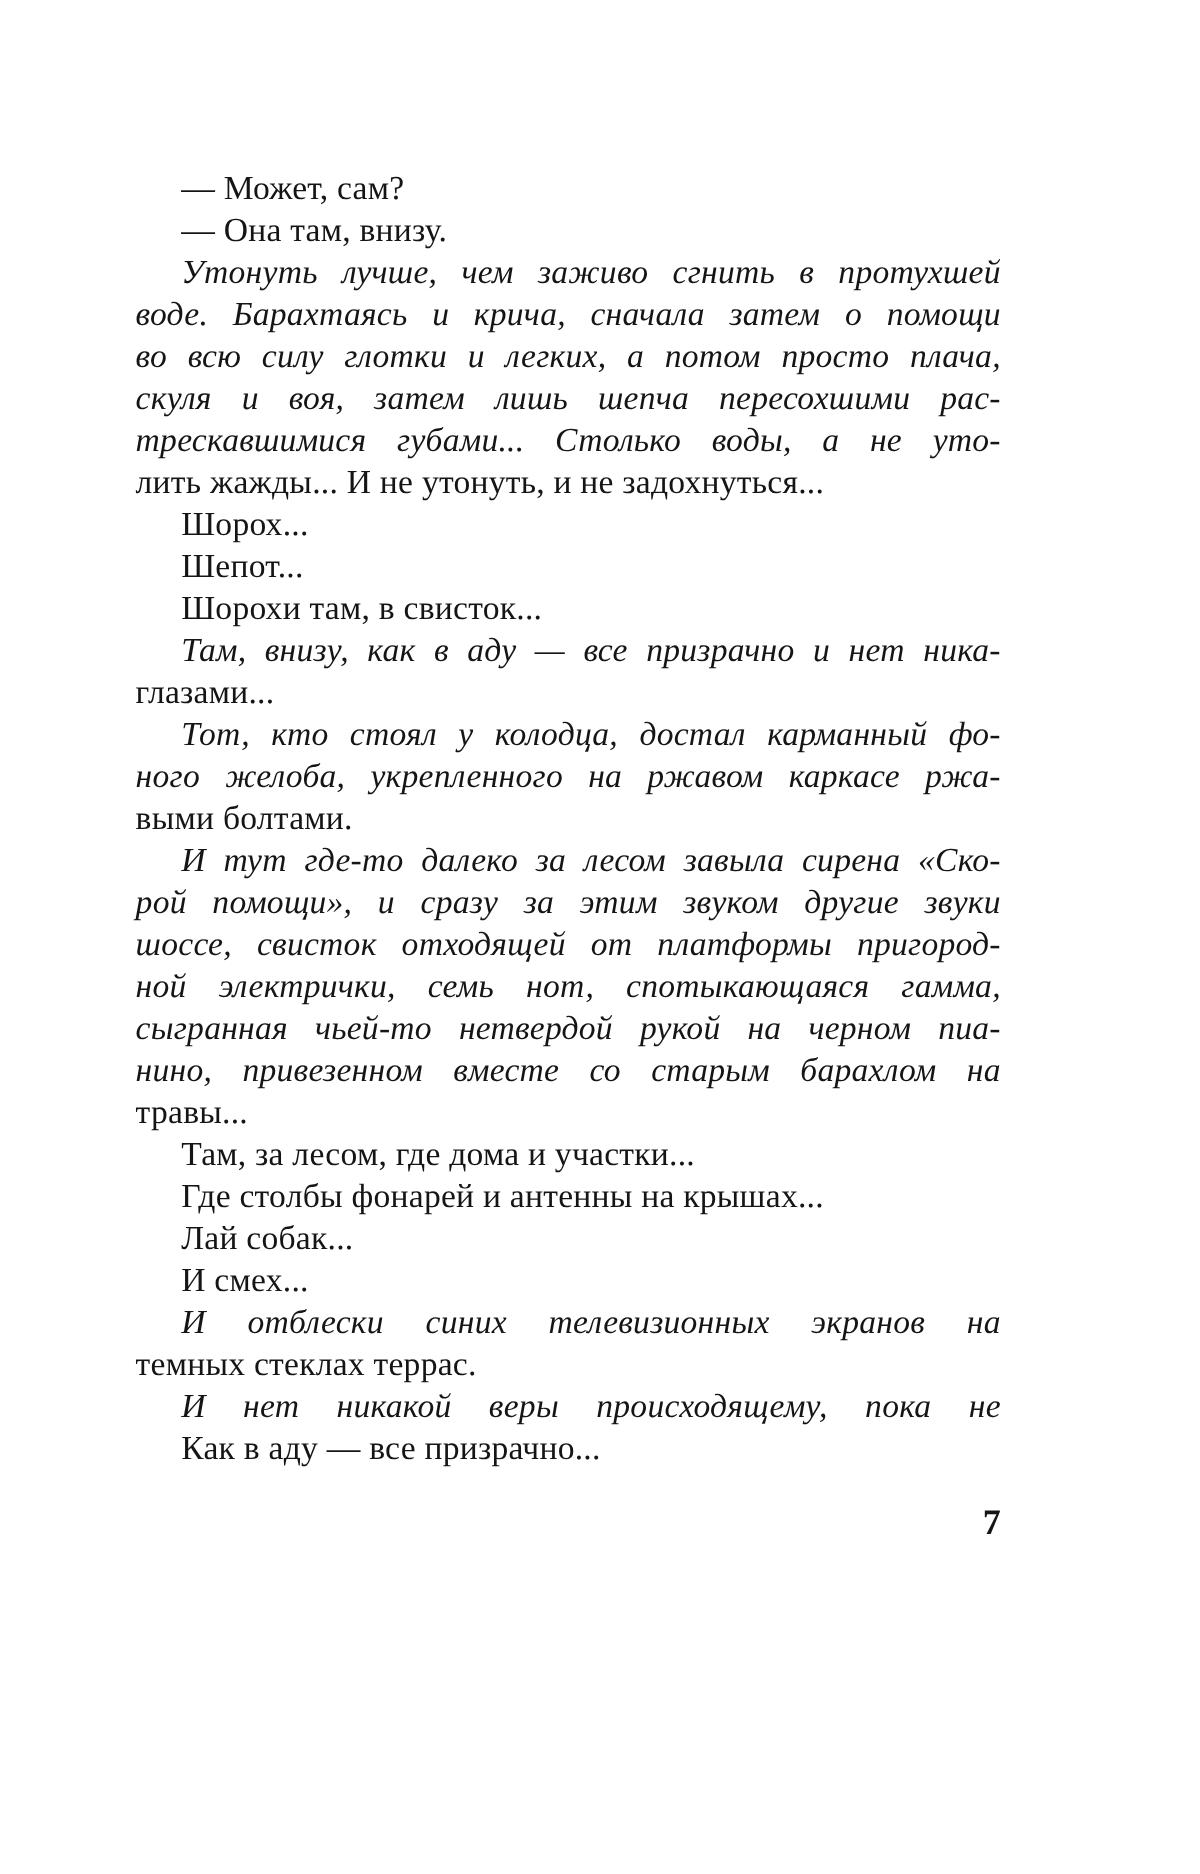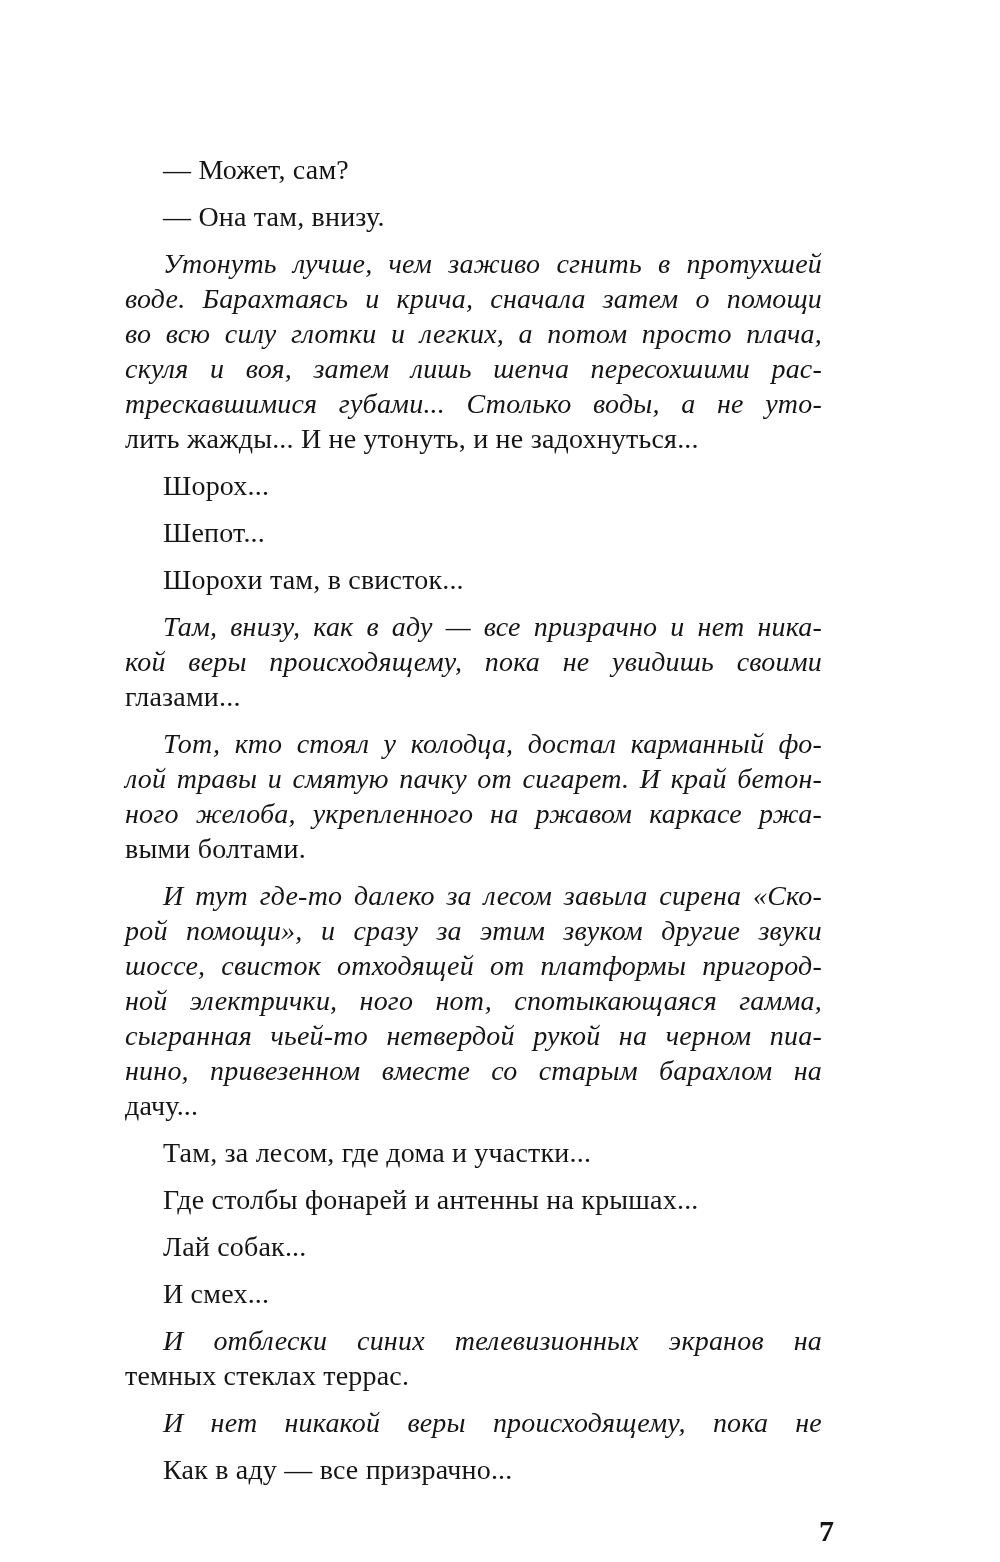--- a/index.html
+++ b/index.html
@@ -18,21 +18,21 @@
     position: absolute;
     left: 113px;
     top: 140px;
     width: 721px;
     color: #151515;
   }
   .text-block {
     width: 100%;
   }
   .paragraph {
-    margin: 12px;
+    margin: 0;
     padding: 0;
   }
   .line {
     font-size: 28px;
     line-height: 35px;
     white-space: nowrap;
     letter-spacing: 0.2px;
   }
   .line.first {
     text-indent: 38px;
@@ -74,37 +74,35 @@
         <div class="line first">Шорох...</div>
       </div>
       <div class="paragraph">
         <div class="line first">Шепот...</div>
       </div>
       <div class="paragraph">
         <div class="line first">Шорохи там, в свисток...</div>
       </div>
       <div class="paragraph">
         <div class="line first just">Там, внизу, как в аду — все призрачно и нет ника-</div>
-        <div class="line just">кой веры происходящему, пока не увидишь своими</div>
         <div class="line">глазами...</div>
       </div>
       <div class="paragraph">
         <div class="line first just">Тот, кто стоял у колодца, достал карманный фо-</div>
-        <div class="line just">лой травы и смятую пачку от сигарет. И край бетон-</div>
         <div class="line just">ного желоба, укрепленного на ржавом каркасе ржа-</div>
         <div class="line">выми болтами.</div>
       </div>
       <div class="paragraph">
         <div class="line first just">И тут где-то далеко за лесом завыла сирена «Ско-</div>
         <div class="line just">рой помощи», и сразу за этим звуком другие звуки</div>
         <div class="line just">шоссе, свисток отходящей от платформы пригород-</div>
-        <div class="line just">ной электрички, ного нот, спотыкающаяся гамма,</div>
+        <div class="line just">ной электрички, семь нот, спотыкающаяся гамма,</div>
         <div class="line just">сыгранная чьей-то нетвердой рукой на черном пиа-</div>
         <div class="line just">нино, привезенном вместе со старым барахлом на</div>
-        <div class="line">дачу...</div>
+        <div class="line">травы...</div>
       </div>
       <div class="paragraph">
         <div class="line first">Там, за лесом, где дома и участки...</div>
       </div>
       <div class="paragraph">
         <div class="line first">Где столбы фонарей и антенны на крышах...</div>
       </div>
       <div class="paragraph">
         <div class="line first">Лай собак...</div>
       </div>

